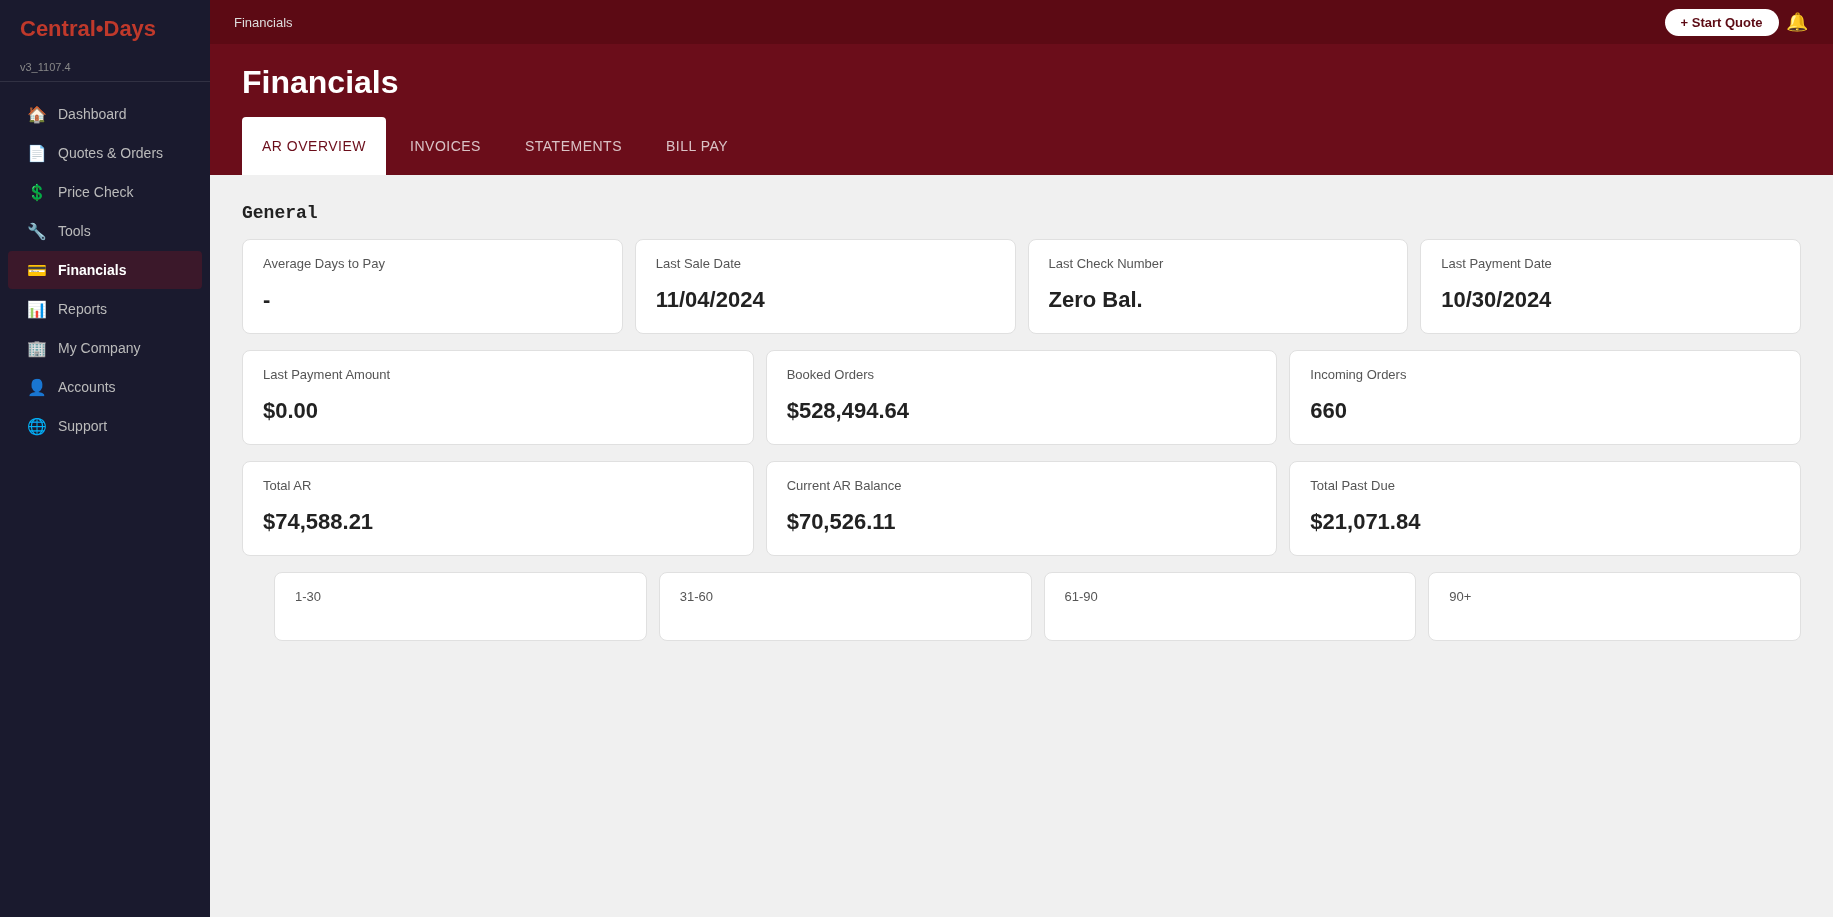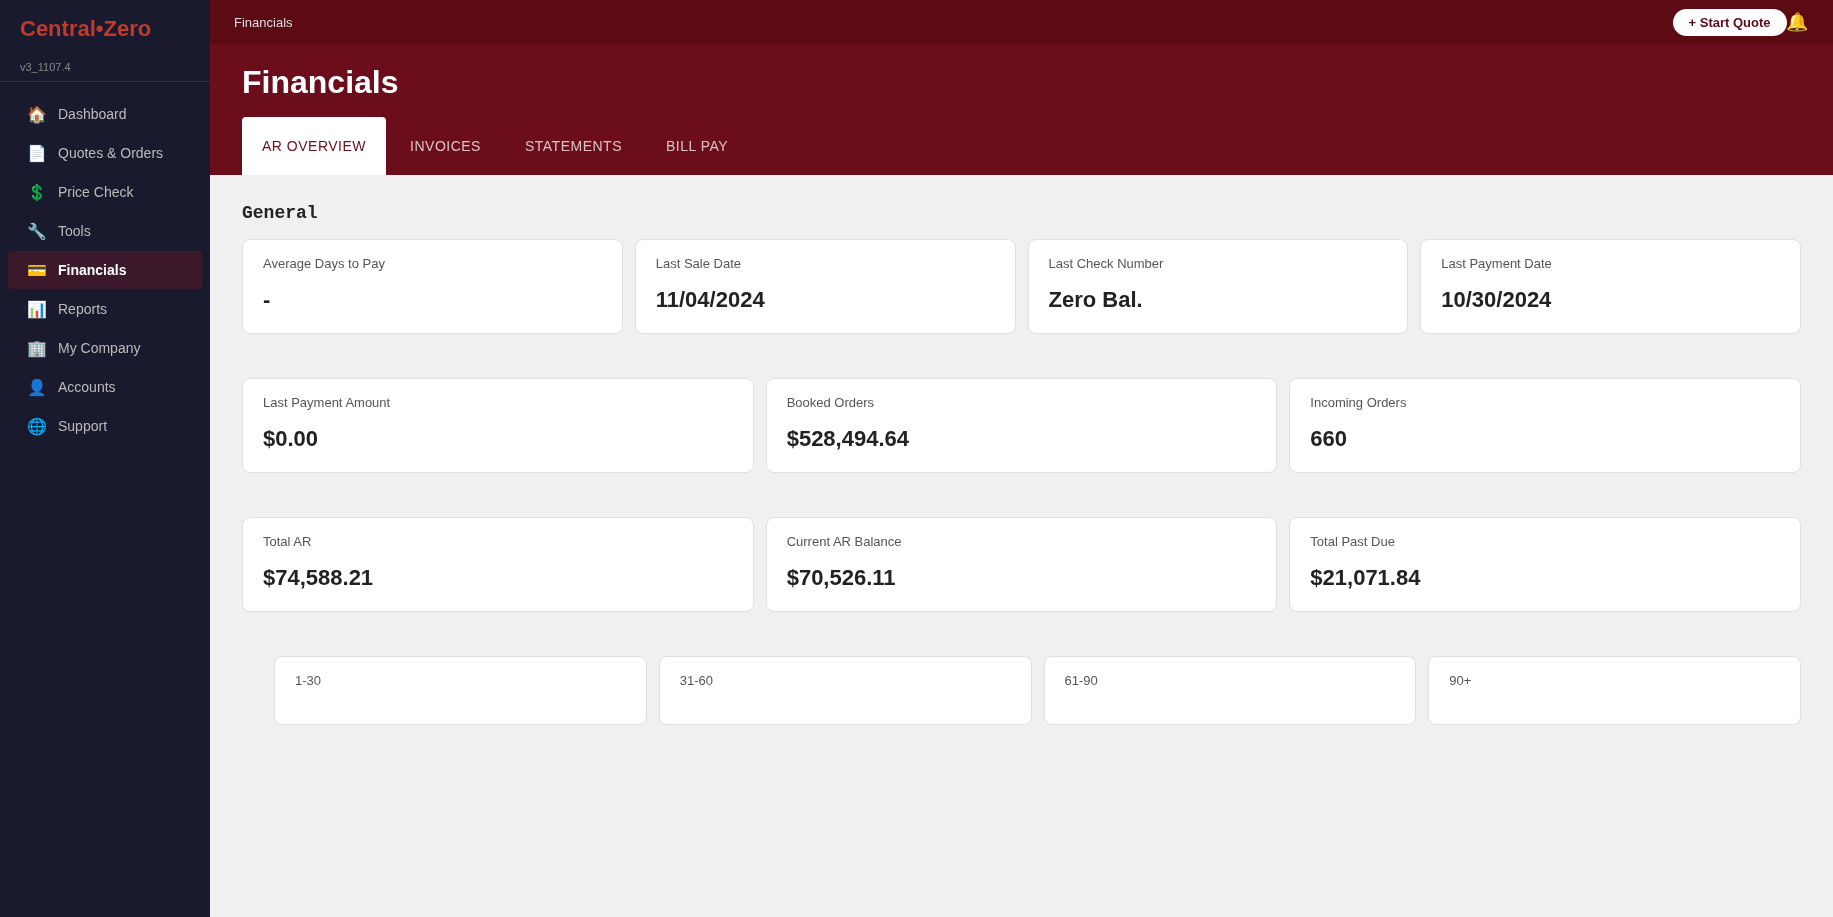--- a/index.html
+++ b/index.html
@@ -56,21 +56,21 @@
       background: #5c0a14;
       color: white;
       display: flex;
       align-items: center;
       justify-content: space-between;
       padding: 0 24px;
       height: 44px;
       flex-shrink: 0;
     }
     .top-bar-title { font-size: 13px; color: #ddd; }
-    .top-bar-actions { display: flex; align-items: center; gap: 0; }
+    .top-bar-actions { display: flex; align-items: center; gap: 8px; }
     .start-quote-btn {
       background: white;
       color: #5c0a14;
       border: none;
       border-radius: 20px;
       padding: 6px 16px;
       font-size: 13px;
       font-weight: 600;
       cursor: pointer;
       display: flex;
@@ -111,21 +111,21 @@
       font-size: 18px;
       font-weight: 600;
       color: #222;
       margin-bottom: 16px;
       font-family: Liberation Mono, monospace;
     }
 
     .cards-grid {
       display: grid;
       gap: 12px;
-      margin-bottom: 44px;
+      margin-bottom: 16px;
     }
     .cards-grid-4 { grid-template-columns: repeat(4, 1fr); }
     .cards-grid-3 { grid-template-columns: repeat(3, 1fr); }
 
     .card {
       background: white;
       border: 1px solid #e0e0e0;
       border-radius: 8px;
       padding: 16px 20px 20px;
     }
@@ -150,21 +150,21 @@
       margin-bottom: 0;
       padding-left: 32px;
     }
   </style>
 </head>
 <body>
 
 <nav class="sidebar">
   <div class="sidebar-logo">
     <div class="logo-text">
-      <span>Central</span><span style="color:#c0392b;">•Zero</span>
+      <span>Central</span><span style="color:#c0392b;">•Days</span>
     </div>
     <div class="logo-version">v3_1107.4</div>
   </div>
   <div class="sidebar-nav">
     <div class="nav-item">
       <span class="nav-icon">🏠</span>
       <span>Dashboard</span>
     </div>
     <div class="nav-item">
       <span class="nav-icon">📄</span>

